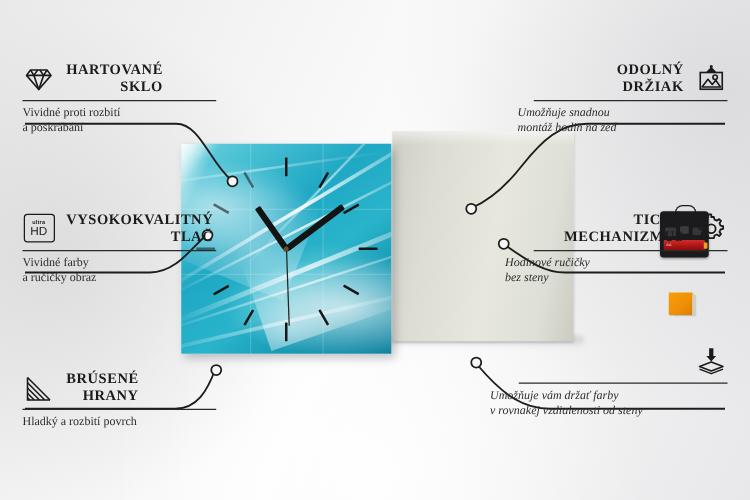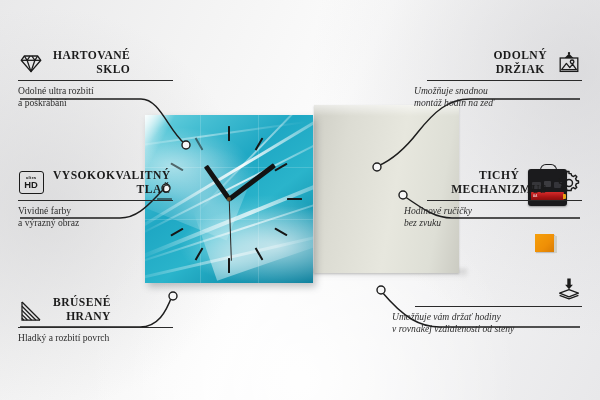--- a/index.html
+++ b/index.html
@@ -146,30 +146,30 @@
   }
   .feat .rule{height:1px;background:#2a2a2a;margin:4px 0 4px 0;}
   .feat .sub{
     font-family:"Liberation Serif",serif;font-size:9.6px;
     color:#2d2d2d;line-height:11.8px;white-space:pre-line;
   }
   .feat.left .row{justify-content:flex-start;}
   .feat.left .ttl{text-align:right;}
   .feat.left .sub{text-align:left;}
   .feat.right .row{justify-content:flex-end;}
-  .feat.right .ttl{text-align:center;}
+  .feat.right .ttl{text-align:right;}
   .feat.right .sub{font-style:italic;}
   .ico{flex:0 0 auto;width:26px;height:26px;display:block;}
   .hdbox{
     width:23px;height:21px;border:1.5px solid #1b1b1b;border-radius:3px;
     display:flex;flex-direction:column;align-items:center;justify-content:center;
     font-family:"Liberation Sans",sans-serif;color:#1b1b1b;
   }
   .hdbox .u{font-size:4.4px;font-weight:700;line-height:4.6px;letter-spacing:.2px;}
-  .hdbox .h{font-size:9.4px;font-weight:700;line-height:9.6px;text-align:center;}
+  .hdbox .h{font-size:9.4px;font-weight:400;line-height:9.6px;text-align:center;}
 </style>
 </head>
 <body>
 
 <div id="stage">
 
   <div id="product">
 
     <div class="panelshadow"></div>
 
@@ -257,38 +257,38 @@
           <path d="M3.2,10.3 H22.8"></path>
           <path d="M9.1,10.3 L13,21.6 L16.9,10.3"></path>
           <path d="M6.4,6 L9.1,10.3 M19.6,6 L16.9,10.3"></path>
           <path d="M12.1,6 L9.1,10.3 M13.9,6 L16.9,10.3"></path>
         </g>
       </svg>
       <div class="ttl">HARTOVANÉ
 SKLO</div>
     </div>
     <div class="rule" style="width:155px;"></div>
-    <div class="sub">Odolné ultra rozbití
+    <div class="sub">Vividné proti rozbití
 a poškrábání</div>
   </div>
 
   <div class="feat left" style="left:18px;top:169px;width:176px;">
     <div class="row">
       <div class="ico" style="display:flex;align-items:center;justify-content:center;">
         <div class="hdbox">
           <span class="u">ultra</span>
           <span class="h">HD</span>
         </div>
       </div>
       <div class="ttl">VYSOKOKVALITNÝ
 TLAČ</div>
     </div>
     <div class="rule" style="width:155px;"></div>
     <div class="sub">Vividné farby
-a výrazný obraz</div>
+a ručičky obraz</div>
   </div>
 
   <div class="feat left" style="left:18px;top:296px;width:172px;">
     <div class="row">
       <svg class="ico" viewBox="0 0 26 26">
         <g stroke="#1b1b1b" stroke-width="1.25" fill="none">
           <path d="M4,5 L22,23"></path>
             <path d="M4,9.2 L17.8,23"></path>
             <path d="M4,13.4 L13.6,23"></path>
           <path d="M4,17.6 L9.4,23"></path>
@@ -328,31 +328,31 @@
 MECHANIZMUS</div>
       <svg class="ico" viewBox="0 0 26 26">
         <g fill="none" stroke="#1b1b1b" stroke-width="1.45" stroke-linejoin="round">
           <path d="M13,3.6 l2.1,0 0.5,2.1 1.9,0.8 1.8,-1.2 1.5,1.5 -1.2,1.8 0.8,1.9 2.1,0.5 0,2.1 -2.1,0.5 -0.8,1.9 1.2,1.8 -1.5,1.5 -1.8,-1.2 -1.9,0.8 -0.5,2.1 -2.1,0 -2.1,0 -0.5,-2.1 -1.9,-0.8 -1.8,1.2 -1.5,-1.5 1.2,-1.8 -0.8,-1.9 -2.1,-0.5 0,-2.1 0,-2.1 2.1,-0.5 0.8,-1.9 -1.2,-1.8 1.5,-1.5 1.8,1.2 1.9,-0.8 0.5,-2.1 2.1,0 Z"></path>
           <circle cx="13" cy="13" r="3.5"></circle>
         </g>
       </svg>
     </div>
     <div class="rule" style="width:155px;margin-left:23px;"></div>
     <div class="sub">Hodinové ručičky
-bez zvuku</div>
+bez steny</div>
   </div>
 
   <div class="feat right" style="left:392px;top:276px;width:190px;">
     <div class="row">
       <svg class="ico" viewBox="0 0 26 26">
         <g fill="none" stroke="#1b1b1b" stroke-width="1.25" stroke-linejoin="round">
           <path d="M11.3,2.6 h3.4 v6.2 h2.2 L13,13.2 L9.1,8.8 h2.2 Z" fill="#1b1b1b" stroke="none"></path>
           <path d="M13,13.6 L22.4,17.2 L13,20.8 L3.6,17.2 Z"></path>
           <path d="M3.6,19.3 L13,22.9 L22.4,19.3"></path>
         </g>
       </svg>
     </div>
     <div class="rule" style="width:167px;margin-left:23px;"></div>
-    <div class="sub">Umožňuje vám držať hodiny
+    <div class="sub">Umožňuje vám držať farby
 v rovnakej vzdialenosti od steny</div>
   </div>
 
 </div>
 
 </body></html>

